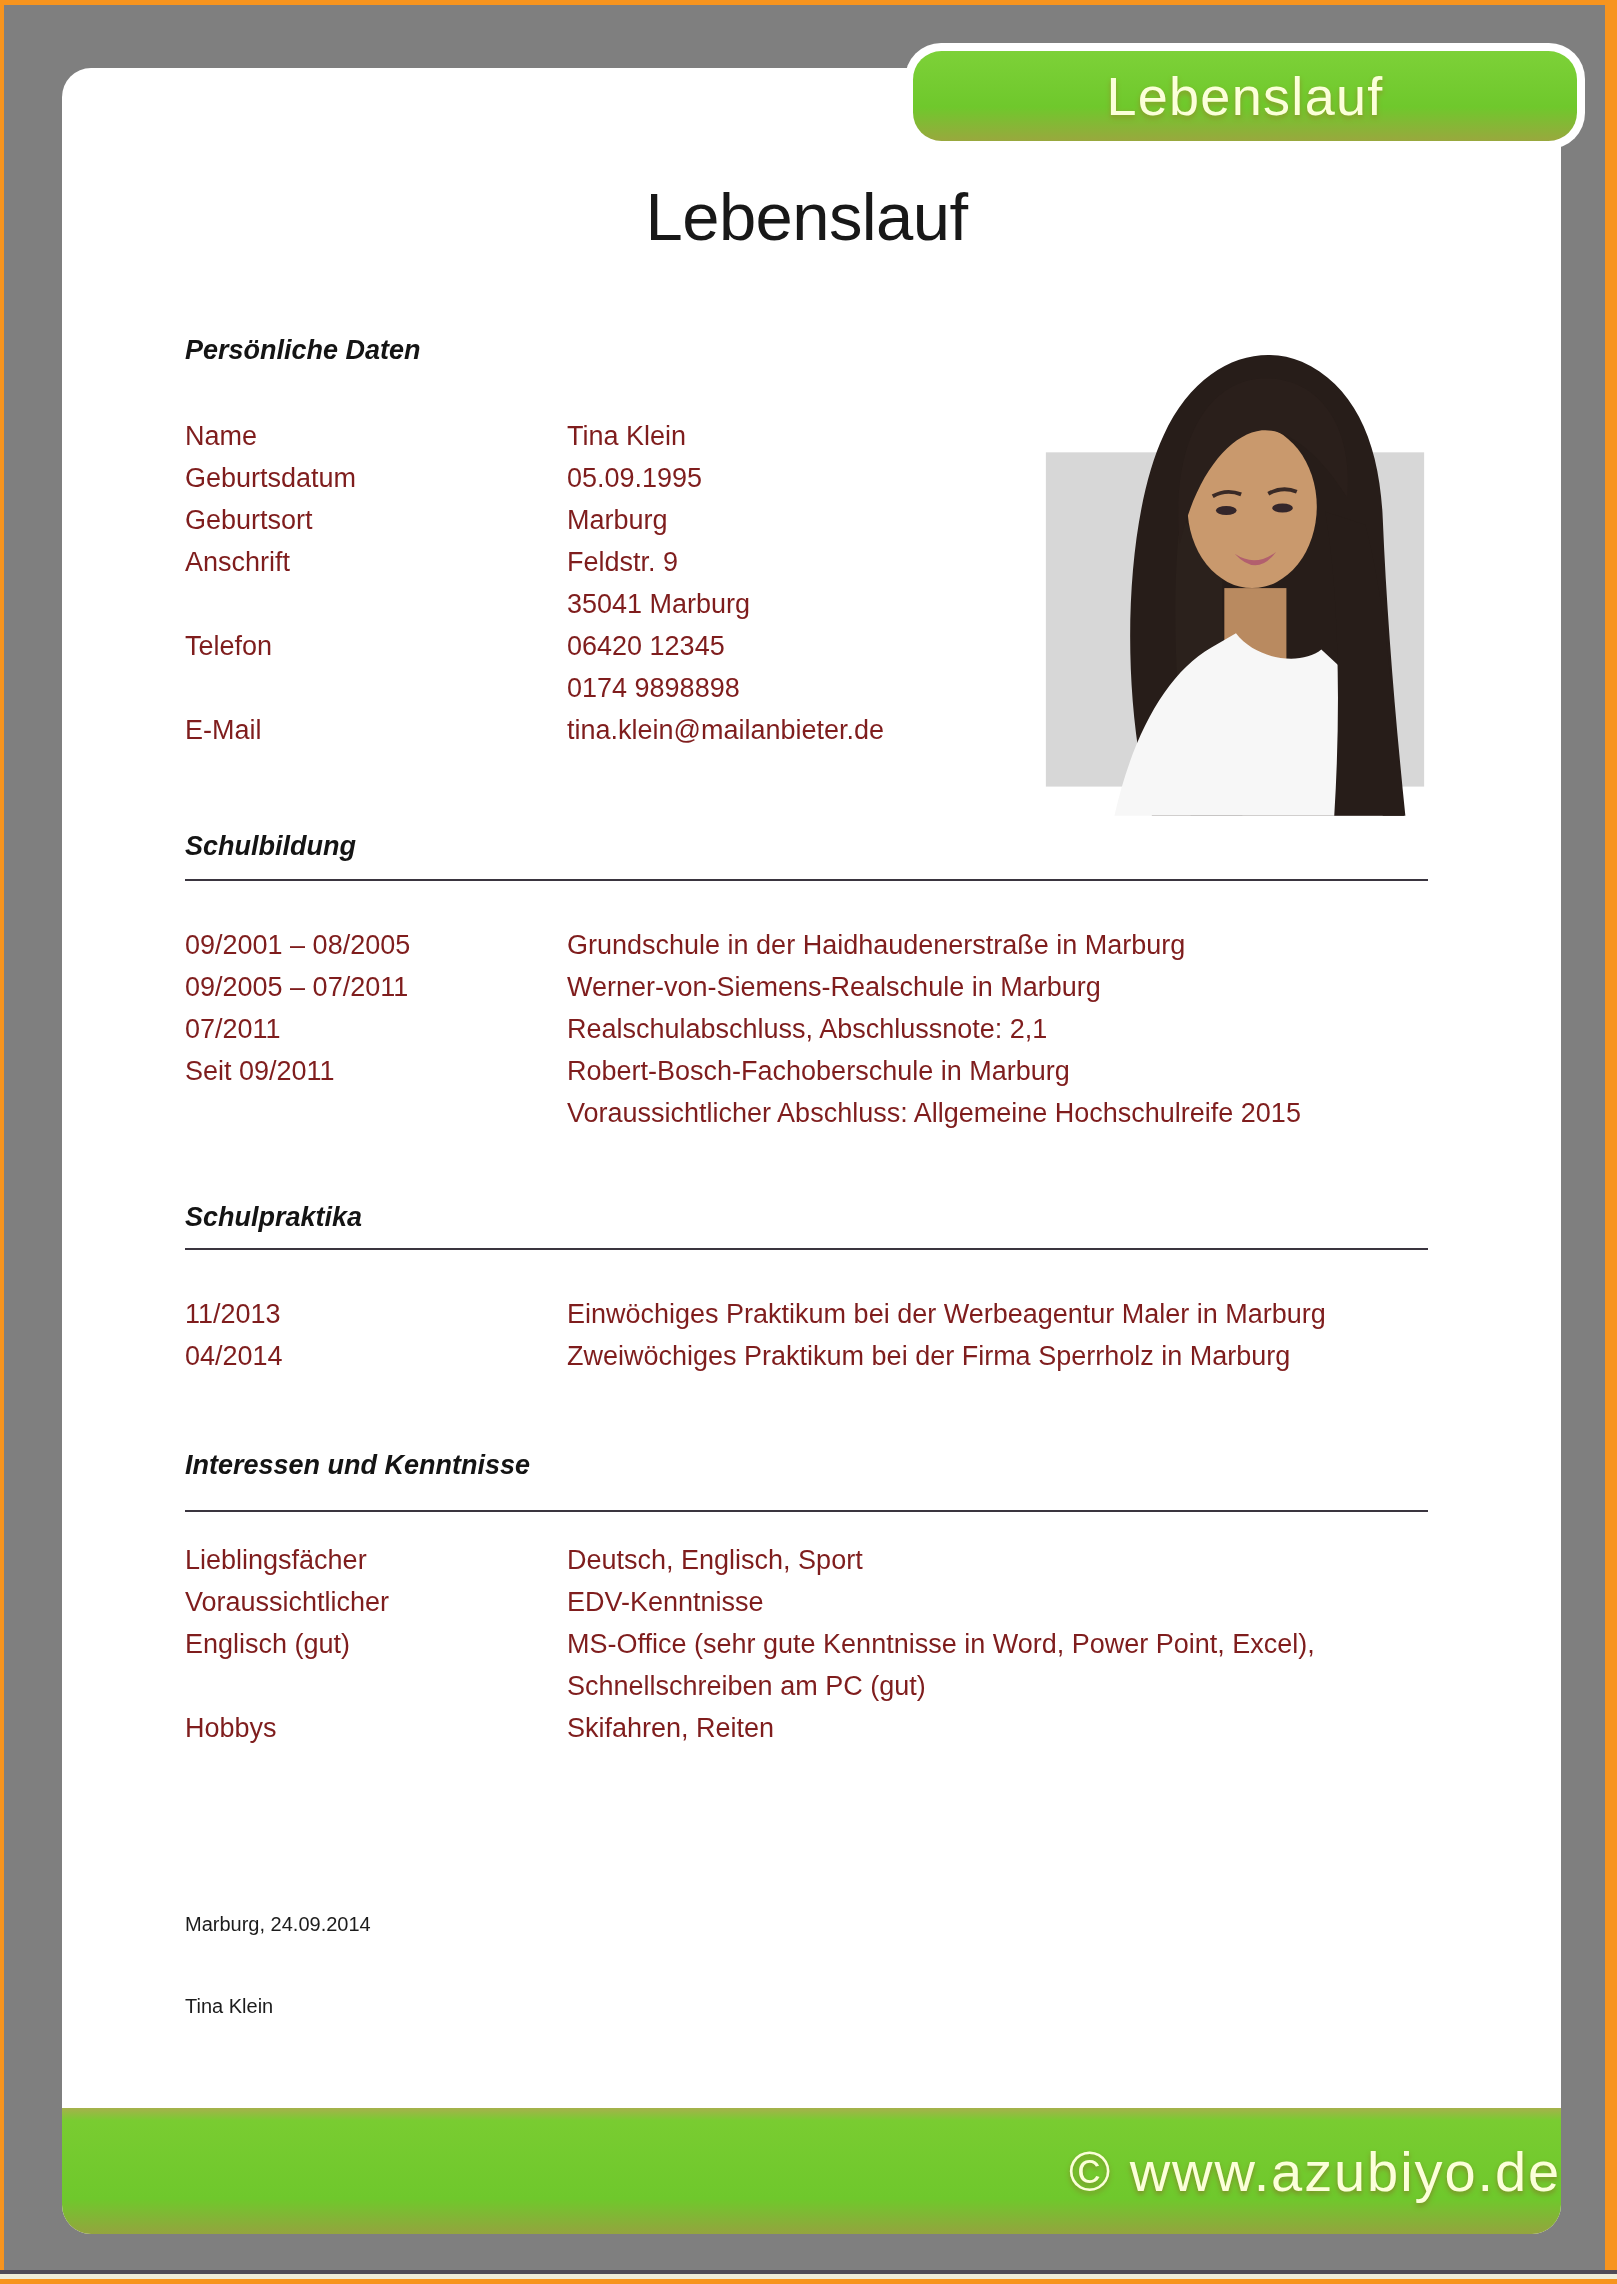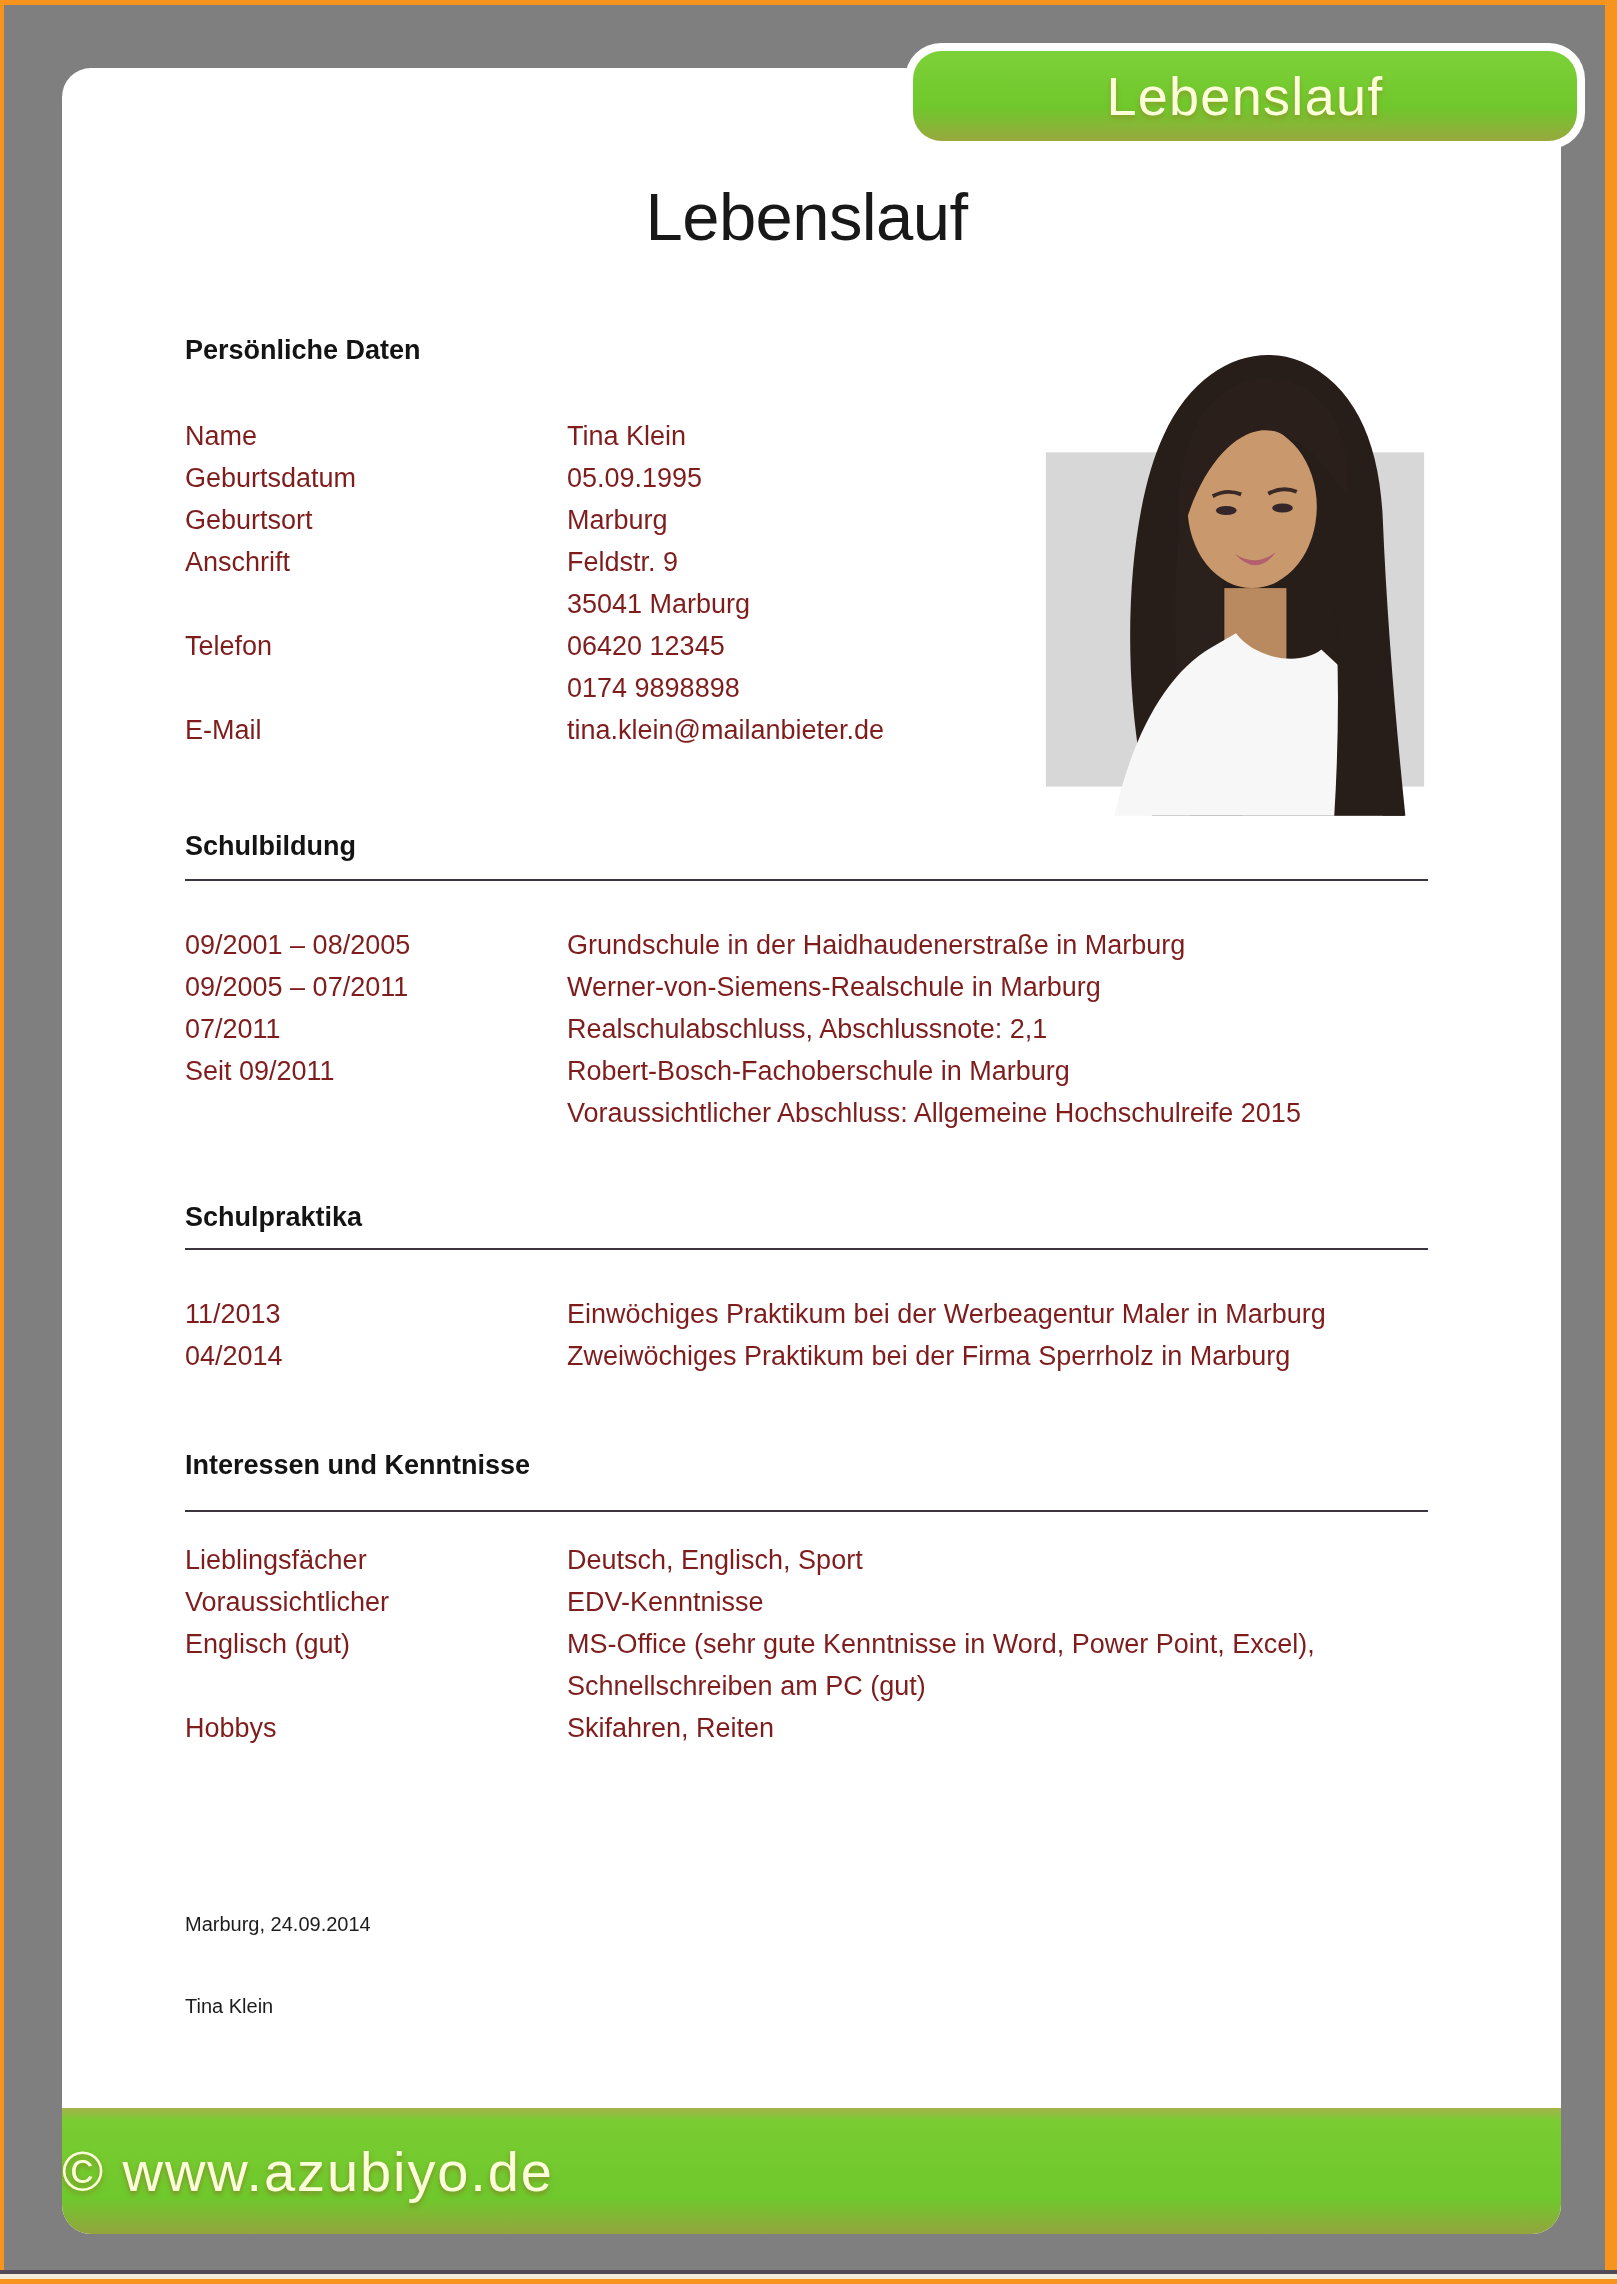--- a/index.html
+++ b/index.html
@@ -40,21 +40,21 @@
   }
 
   
   .doc-title{
     position:absolute;left:123px;top:110px;width:1243px;
     text-align:center;font-size:67px;font-weight:400;color:#181818;
     letter-spacing:-0.6px;
   }
   .sec-heading{
     position:absolute;left:123px;width:1243px;
-    font-size:27px;font-weight:700;color:#141414;
+    font-size:27px;font-weight:700;color:#141414;font-style:italic;
   }
   .sec-rule{
     position:absolute;left:123px;width:1243px;height:0;
     border-top:2.6px solid #3a353f;
   }
   .kv-grid{
     position:absolute;left:123px;width:1288px;
     display:grid;grid-template-columns:382px 1fr;
     font-size:27px;line-height:42px;color:#7f1d1d;
   }
@@ -68,21 +68,21 @@
   .photo{
     position:absolute;left:980px;top:256px;width:386px;height:492px;
   }
   .photo svg{display:block;width:100%;height:100%;}
 
   
   .footer-bar{
     position:absolute;left:0;right:0;bottom:0;height:126px;
     border-radius:0 0 29px 29px;
     background:linear-gradient(180deg,#a6b14c 0%,#79cc31 10%,#6fc82c 72%,#94a43e 100%);
-    display:flex;align-items:center;justify-content:flex-start;
+    display:flex;align-items:center;justify-content:flex-end;
   }
   .footer-bar span{
     font-size:56px;font-weight:500;color:#fbffd9;letter-spacing:1.9px;
     text-shadow:0 3.2px 5.8px #7e8e28;
   }
 </style>
 </head>
 <body>
 
 <div class="border-top"></div>

